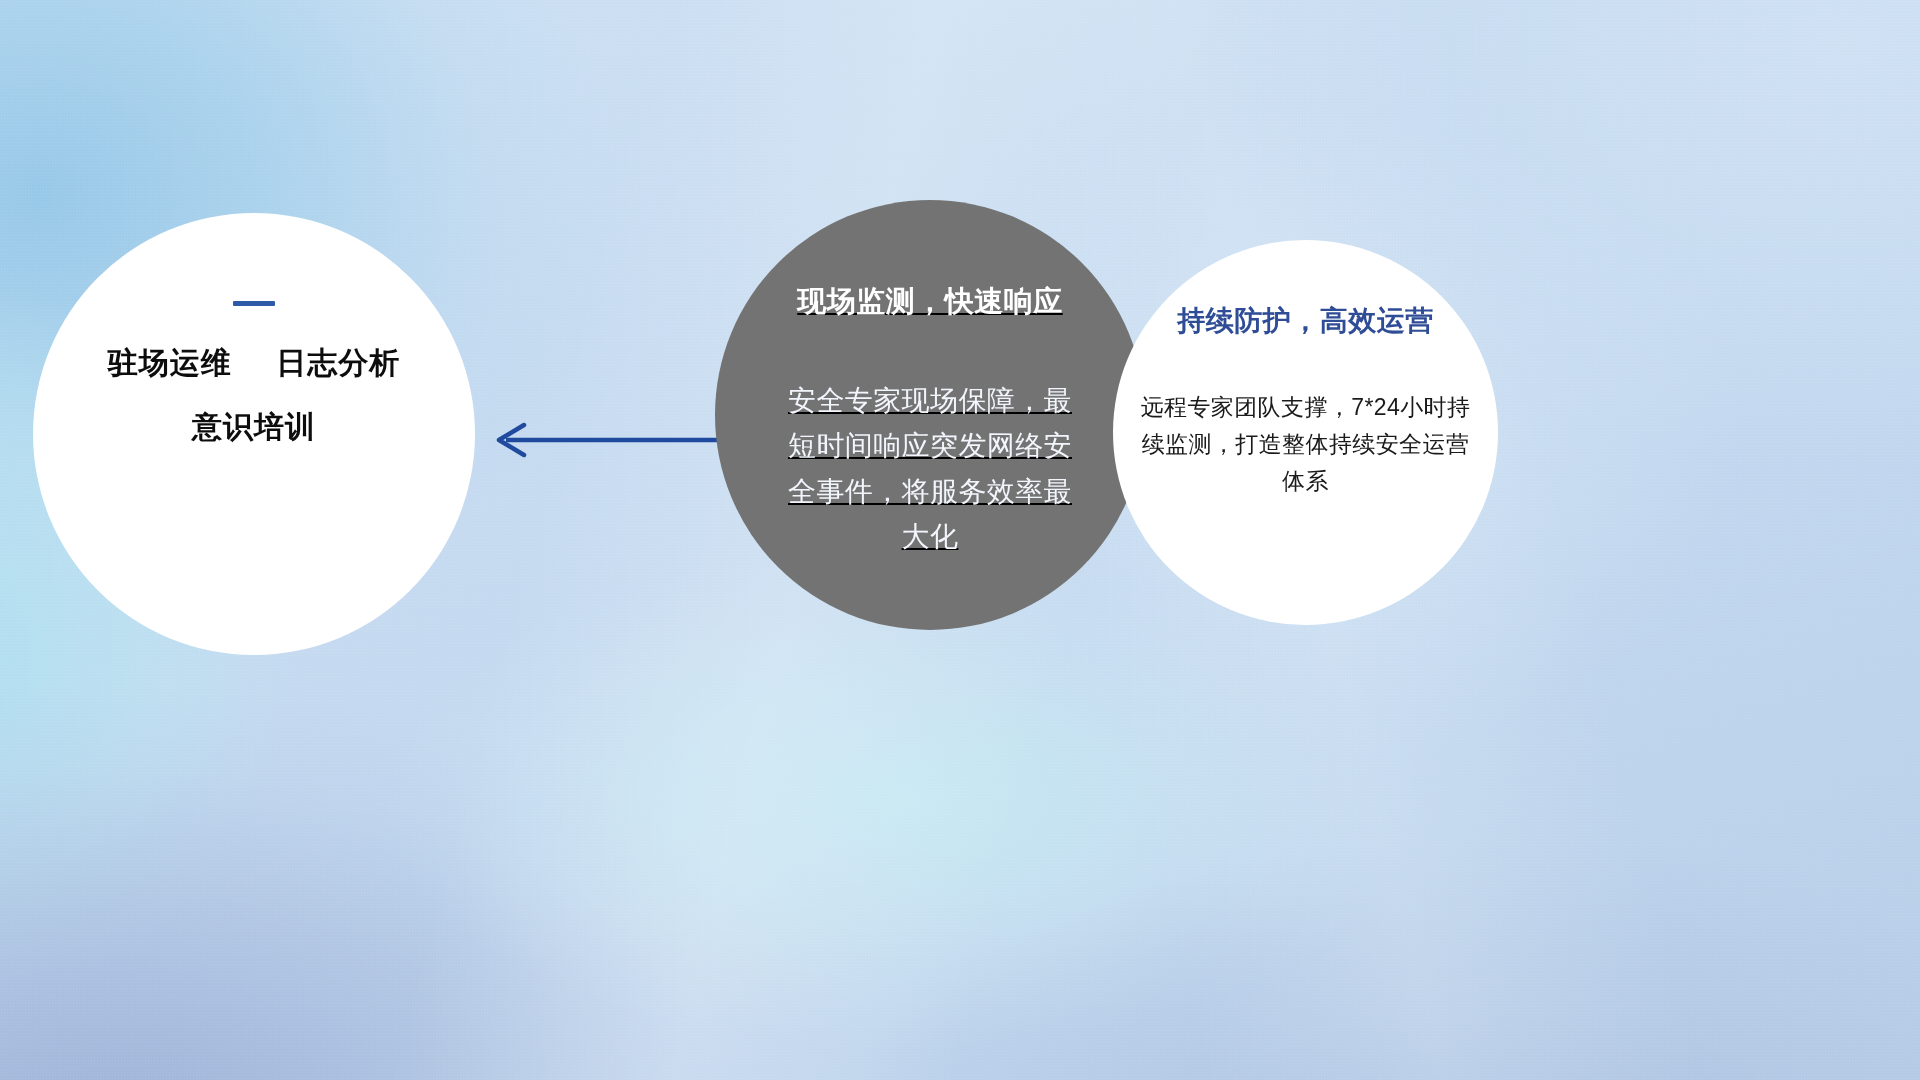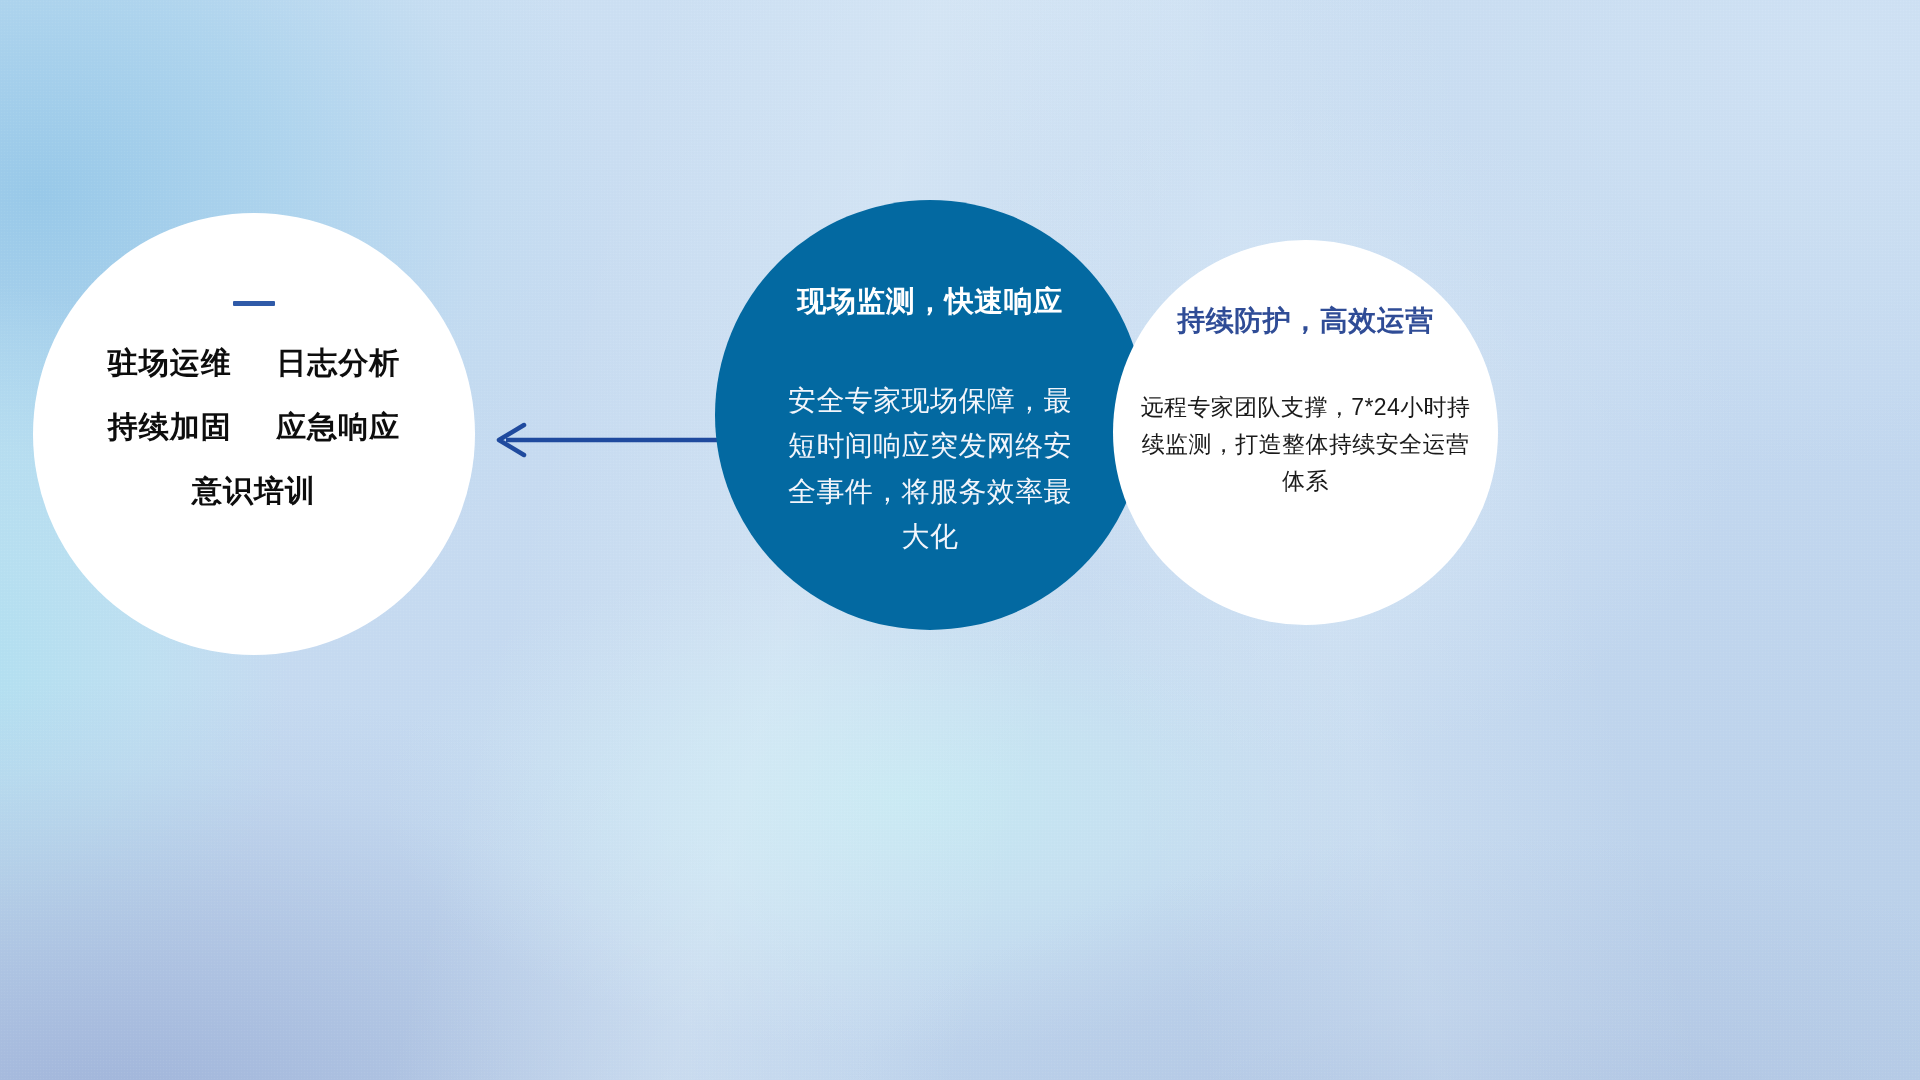--- a/index.html
+++ b/index.html
@@ -108,24 +108,25 @@
     margin-bottom: 34px;
     white-space: nowrap;
   }
   #circle-left .kw-line:last-child { margin-bottom: 16px; }
   #circle-left .kw-gap { display: inline-block; width: 26px; }
 
   
   #circle-mid {
     left: 715px; top: 200px;
     width: 430px; height: 430px;
-    background: #0369a1;
+    background: #737373;
     z-index: 5;
     justify-content: flex-start;
     padding-top: 86px;
+    text-decoration: underline;
   }
   #circle-mid .c-title {
     color: #ffffff;
     font-weight: bold;
     font-size: 29px;
     letter-spacing: 0.5px;
     line-height: 1.1;
     white-space: nowrap;
     margin-bottom: 60px;
   }
@@ -196,25 +197,20 @@
   </svg>
 
   <div class="circle" id="circle-left">
     <div class="divider"></div>
     <div class="kw-line">
       <span>驻场运维</span>
       <span class="kw-gap"></span>
       <span>日志分析</span>
     </div>
     <div class="kw-line">
-      <span>持续加固</span>
-      <span class="kw-gap"></span>
-      <span>应急响应</span>
-    </div>
-    <div class="kw-line">
       <span>意识培训</span>
     </div>
   </div>
 
   <div class="circle" id="circle-mid">
     <div class="c-title">现场监测，快速响应</div>
     <div class="c-body">安全专家现场保障，最短时间响应突发网络安全事件，将服务效率最大化</div>
   </div>
 
   <div class="circle" id="circle-right">

